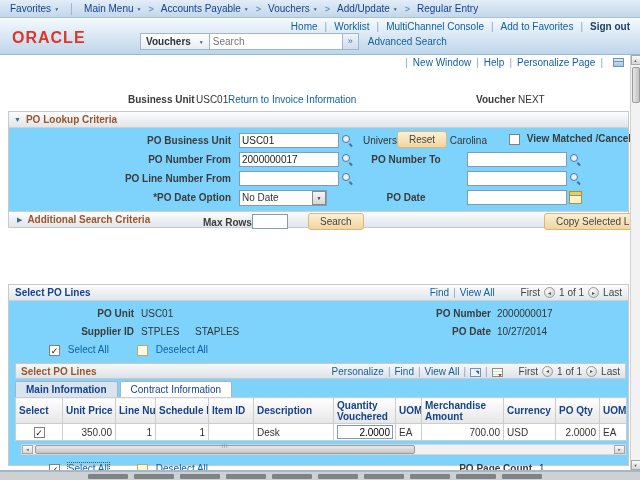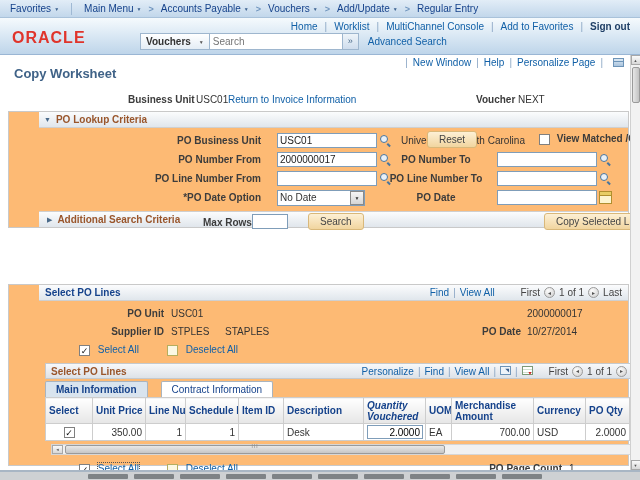--- a/index.html
+++ b/index.html
@@ -44,30 +44,30 @@
     background:linear-gradient(#dce9f4,#aac4dd); margin-left:5px; position:relative; }
   .ico-pp::before { content:""; position:absolute; left:0; top:2px; right:0; height:1px; background:#6d94b8; }
 
   
   .ptitle { position:absolute; left:14px; top:66px; font-size:13px; font-weight:bold; color:#3f6287; }
   .burow { position:absolute; left:0; top:94px; width:629px; height:14px; }
   .abs { position:absolute; white-space:nowrap;margin-left:28px; }
   .blab { font-weight:bold; color:#3c3c3c; }
 
   
-  .gbox { position:absolute; left:8px; width:621px; border:1px solid #c9c9c9; background:#fdba74;padding-left:30px; }
+  .gbox { position:absolute; left:8px; width:621px; border:1px solid #c9c9c9; background:#7dd3fc; }
   .gbox-hdr { height:16px; background:linear-gradient(#fbfcfd,#e0e6ec); border-bottom:1px solid #cfcfcf;
     display:flex; align-items:center; padding-left:5px; }
   .gbox-arrow { font-size:7px; color:#4a6a8a; margin-right:5px; cursor:pointer; }
   .gbox-title { font-weight:bold; color:#99552b; font-size:10px; cursor:pointer; }
 
   .lookup { top:111px; }
   .lrow { position:relative; display:flex; align-items:center; height:19px; }
   .lbody { padding:3px 0 4px 0; }
-  .llabel { width:222px; text-align:right; font-weight:bold; color:#3c3c3c; margin-right:16px; }
+  .llabel { width:222px; text-align:right; font-weight:bold; color:#3c3c3c; margin-right:8px; }
   .rlabel { position:absolute; left:340px; width:114px; text-align:center; font-weight:bold; color:#3c3c3c; }
   .rfield { position:absolute; left:458px; display:flex; align-items:center; }
   .tin { height:15px; border:1px solid #7f9db9; font-family:"Liberation Sans",sans-serif;
     font-size:10px; padding:0 2px; color:#222; }
   .w100 { width:100px; }
   .mag { position:relative; width:13px; height:13px; display:inline-block; margin-left:2px; cursor:pointer; }
   .mag::before { content:""; position:absolute; left:1px; top:1px; width:6px; height:6px;
     border:1.5px solid #49759c; border-radius:50%; background:#e8f0f7; }
   .mag::after { content:""; position:absolute; left:9px; top:9px; width:4px; height:2px;
     background:#49759c; transform:rotate(45deg); transform-origin:0 0; }
@@ -88,36 +88,36 @@
     display:flex; align-items:center; padding-left:8px; }
 
   
   .actions { position:absolute; left:0; top:213px; width:629px; height:20px; }
 
   
   .selsec { top:284px; height:182px; }
   .sec-hdr { height:16px; background:linear-gradient(#fbfcfd,#e0e6ec); border-bottom:1px solid #cfcfcf;
     display:flex; align-items:center; padding:0 6px; }
   .sec-title { font-weight:bold; color:#15428b; }
-  .sec-right { margin-left:auto; display:flex; align-items:flex-start; }
+  .sec-right { margin-left:auto; display:flex; align-items:flex-end; }
   .pgbtn { width:11px; height:11px; border-radius:50%; border:1px solid #9a9a9a;
     background:radial-gradient(circle at 35% 30%, #fcfcfc, #cfcfcf); font-size:5px; color:#555;
     display:inline-flex; align-items:center; justify-content:center; margin:0 4px; cursor:pointer; }
   .gray { color:#444; }
   .pipe2 { color:#8aa5c4; margin:0 4px; }
   .srow { position:relative; height:15px; margin-top:3px; }
 
   
   .igrid { position:relative; margin:4px 0 0 6px; width:611px; }
   .ghdr { height:16px; background:linear-gradient(#f7f8fa,#dde2e8); border:1px solid #c5c9cd;
     display:flex; align-items:center; padding:0 5px; }
   .ghdr-title { font-weight:bold; color:#99552b; }
   .tabs { display:flex; margin-top:2px; }
   .tab { border:1px solid #a9b4bf; border-bottom:none; padding:2px 10px 2px 10px; cursor:pointer;
-    margin-right:13px; border-radius:2px 2px 0 0; }
+    margin-right:2px; border-radius:2px 2px 0 0; }
   .tab-active { background:#d9e4ee; font-weight:bold; color:#15428b; }
   .tab-idle { background:#fff; color:#15428b; }
   table.grid { border-collapse:collapse; table-layout:fixed; width:611px; }
   table.grid th, table.grid td { border:1px solid #cdcdcd; font-size:10px; overflow:hidden;
     white-space:nowrap; padding:1px 3px; }
   table.grid th { background:linear-gradient(#ffffff,#e6e6e6); color:#15428b; font-weight:bold;
     text-align:left; height:26px; vertical-align:middle; cursor:pointer; }
   table.grid td { height:17px; background:#fff; vertical-align:middle; }
   .tr { text-align:right; } .tc { text-align:center; }
   .qtyin { width:56px; height:14px; border:1px solid #7f9db9; font-family:"Liberation Sans",sans-serif;
@@ -213,21 +213,20 @@
     <span class="pipe">|</span>
     <span class="lnk">New Window</span>
     <span class="pipe">|</span>
     <span class="lnk">Help</span>
     <span class="pipe">|</span>
     <span class="lnk">Personalize Page</span>
     <span class="pipe">|</span>
     <span class="ico-pp"></span>
   </div>
 
-  <div class="ptitle">Copy Worksheet</div>
   <div class="burow">
     <span class="abs blab" style="left:100px;">Business Unit</span>
     <span class="abs" style="left:168px;">USC01</span>
     <span class="abs lnk" style="left:200px;">Return to Invoice Information</span>
     <span class="abs blab" style="left:448px;">Voucher</span>
     <span class="abs" style="left:490px;">NEXT</span>
   </div>
 
   <div class="gbox lookup">
     <div class="gbox-hdr">
@@ -253,21 +252,20 @@
         <span class="rlabel">PO Number To</span>
         <span class="rfield">
           <input class="tin w100" value="" style="">
           <span class="mag"></span>
         </span>
       </div>
       <div class="lrow">
         <span class="llabel">PO Line Number From</span>
         <input class="tin w100" value="" style="">
         <span class="mag"></span>
-        <span class="rlabel">PO Line Number To</span>
         <span class="rfield">
           <input class="tin w100" value="" style="">
           <span class="mag"></span>
         </span>
       </div>
       <div class="lrow">
         <span class="llabel">*PO Date Option</span>
         <span class="selbox">
           <span>No Date</span>
           <span class="ddbtn">▼</span>
@@ -303,20 +301,21 @@
         <span class="pgbtn">◄</span>
         <span class="gray">1 of 1</span>
         <span class="pgbtn">►</span>
         <span class="gray">Last</span>
       </span>
     </div>
 
     <div class="srow" style="margin-top:7px;">
       <span class="abs blab" style="left:0; width:97px; text-align:right;">PO Unit</span>
       <span class="abs" style="left:104px;">USC01</span>
+      <span class="abs blab" style="left:340px; width:114px; text-align:right;">PO Number</span>
       <span class="abs" style="left:460px;">2000000017</span>
     </div>
     <div class="srow">
       <span class="abs blab" style="left:0; width:97px; text-align:right;">Supplier ID</span>
       <span class="abs" style="left:104px;">STPLES</span>
       <span class="abs" style="left:158px;">STAPLES</span>
       <span class="abs blab" style="left:340px; width:114px; text-align:right;">PO Date</span>
       <span class="abs" style="left:460px;">10/27/2014</span>
     </div>
     <div class="srow">
@@ -374,21 +373,21 @@
             <col style="width:27px;">
         </colgroup>
         <tbody>
             <tr>
           <th class="tc">Select</th>
           <th>Unit Price</th>
           <th>Line Number</th>
           <th>Schedule Number</th>
           <th>Item ID</th>
           <th>Description</th>
-          <th style="white-space:normal;font-style:italic;">Quantity Vouchered</th>
+          <th style="white-space:normal;">Quantity Vouchered</th>
           <th>UOM</th>
           <th style="white-space:normal;">Merchandise Amount</th>
           <th>Currency</th>
           <th>PO Qty</th>
           <th>UOM</th>
         </tr>
         <tr>
           <td class="tc"><span class="cb">✓</span></td>
           <td class="tr">350.00</td>
           <td class="tr">1</td>

